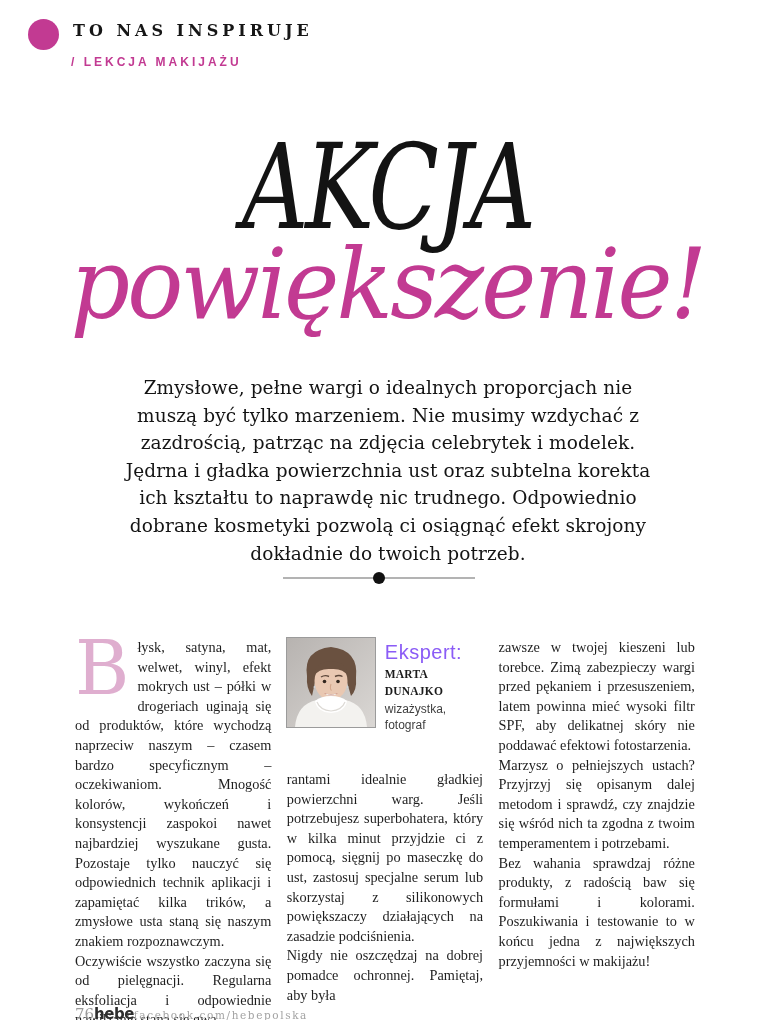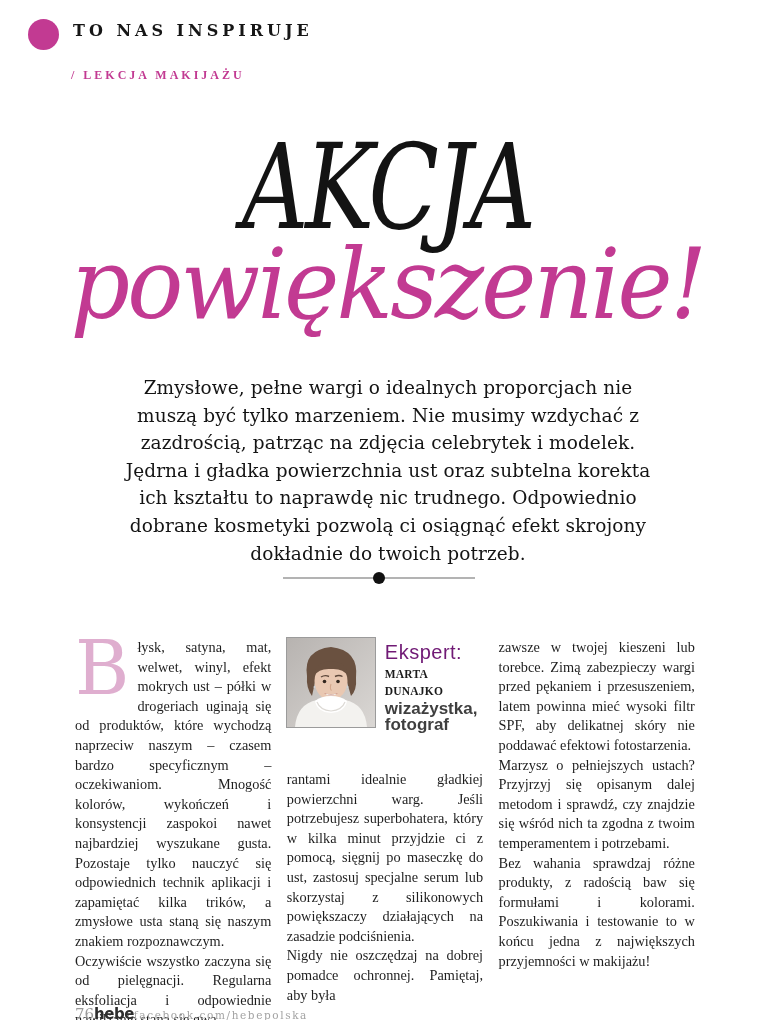--- a/index.html
+++ b/index.html
@@ -25,22 +25,22 @@
     width:31px;height:31px;border-radius:50%;
     background:var(--accent-pink);
   }
   .kicker{
     position:absolute;left:73px;top:21px;
     font-family:"DejaVu Serif",serif;
     font-weight:bold;font-size:16px;letter-spacing:4px;
     color:#161616;
   }
   .kicker-sub{
-    position:absolute;left:71px;top:68px;
-    font-family:Liberation Serif, serif;
+    position:absolute;left:71px;top:55px;
+    font-family:Liberation Sans, sans-serif;
     font-weight:bold;font-size:12px;letter-spacing:3px;
     color:var(--accent-pink);
   }
 
   
   .title-1{
     position:absolute;left:0;top:128px;width:775px;
     text-align:center;
     font-family:"DejaVu Serif",serif;
     font-style:italic;font-size:118px;line-height:118px;
@@ -110,29 +110,29 @@
     width:88px;height:89px;flex:0 0 88px;
     outline:1px solid #9b9b9b;
     background:#c9c6c3;
   }
   .expert-meta{
     padding-top:2px;
     font-family:"Liberation Sans",sans-serif;
     text-align:left;
   }
   .expert-label{
-    font-size:20px;font-weight:400;color:#701a75;letter-spacing:0.5px;
+    font-size:20px;font-weight:400;color:#8b5cf6;letter-spacing:0.5px;
     line-height:24px;
   }
   .expert-name{
     font-size:11.5px;font-weight:bold;color:#1c1c1c;letter-spacing:0.2px;
     line-height:17px;margin-top:2px;font-family:Liberation Serif, serif;
   }
   .expert-role{
-    font-size:17px;color:#3f3f3f;line-height:16px;margin-top:1px;font-weight:bold;
+    font-size:12px;color:#3f3f3f;line-height:16px;margin-top:1px;
   }
 
   
   .footer{
     position:absolute;left:75px;top:982px;
     display:flex;align-items:baseline;
   }
   .page-number{
     font-family:"DejaVu Serif",serif;
     font-size:15px;color:#9a9a9a;

